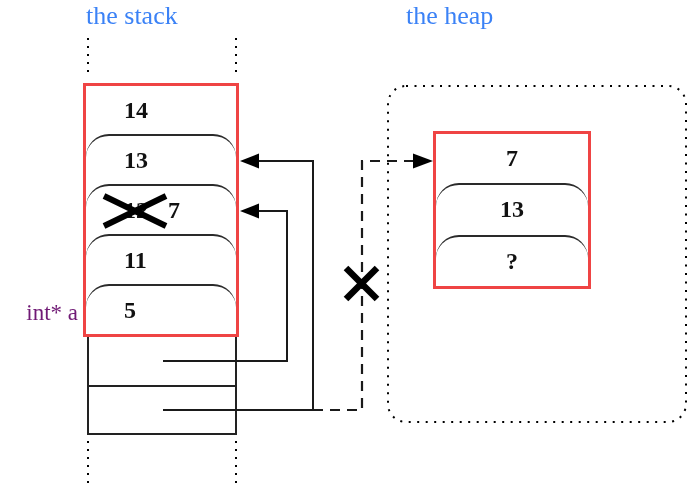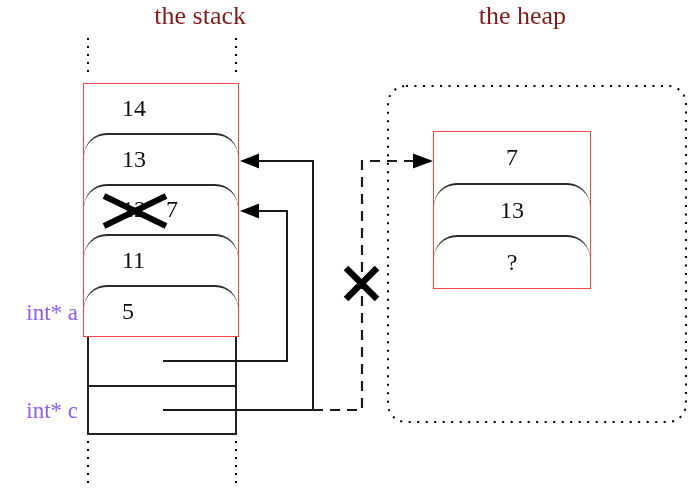--- a/index.html
+++ b/index.html
@@ -8,36 +8,37 @@
     width:692px;height:489px;
     background:#ffffff;
     font-family:"Liberation Serif", serif;
     color:#000;
     overflow:hidden;
   }
   .diagram-title{
     position:absolute;
     top:0;
     width:160px;
-    text-align:right;
+    text-align:left;
     font-size:26px;
     line-height:32px;
-    color:#7f1d1d;
+    color:#3b82f6;
   }
   #stack-title{left:86px;}
   #heap-title{left:406px;font-family:Liberation Serif, serif;}
 
   
   .mem-box{
     position:absolute;
-    border:1px solid #ef4444;
+    border:3px solid #ef4444;
     display:flex;
     flex-direction:column;
     box-sizing:border-box;
     background:transparent;
+    font-weight:bold;
   }
   #stack-box{left:83px;top:83px;width:156px;height:254px;}
   #heap-box{left:433px;top:131px;width:158px;height:158px;}
   .cell{
     flex:1;
     display:flex;
     align-items:center;
     font-size:24px;
     color:#111;
   }
@@ -60,21 +61,21 @@
   #stack-lower-rows .slot:first-child{border-bottom:2px solid #222;}
 
   
   .var-label{
     position:absolute;
     left:0;
     width:78px;
     text-align:right;
     font-size:23px;
     line-height:24px;
-    color:#8b5cf6;
+    color:#701a75;
   }
   #var-a{top:301px;}
   #var-b{top:350px;}
   #var-c{top:399px;}
 
   
   #lines-layer{
     position:absolute;left:0;top:0;width:692px;height:489px;
     pointer-events:none;
     z-index:5;
@@ -106,21 +107,20 @@
       <span class="num">5</span>
     </div>
   </div>
 
   <div id="stack-lower-rows">
     <div class="slot"></div>
     <div class="slot"></div>
   </div>
 
   <div class="var-label" id="var-a">int* a</div>
-  <div class="var-label" id="var-c">int* c</div>
 
   <div class="mem-box" id="heap-box">
     <div class="cell">
       <span class="num">7</span>
     </div>
     <div class="cell">
       <span class="num">13</span>
     </div>
     <div class="cell">
       <span class="num">?</span>

